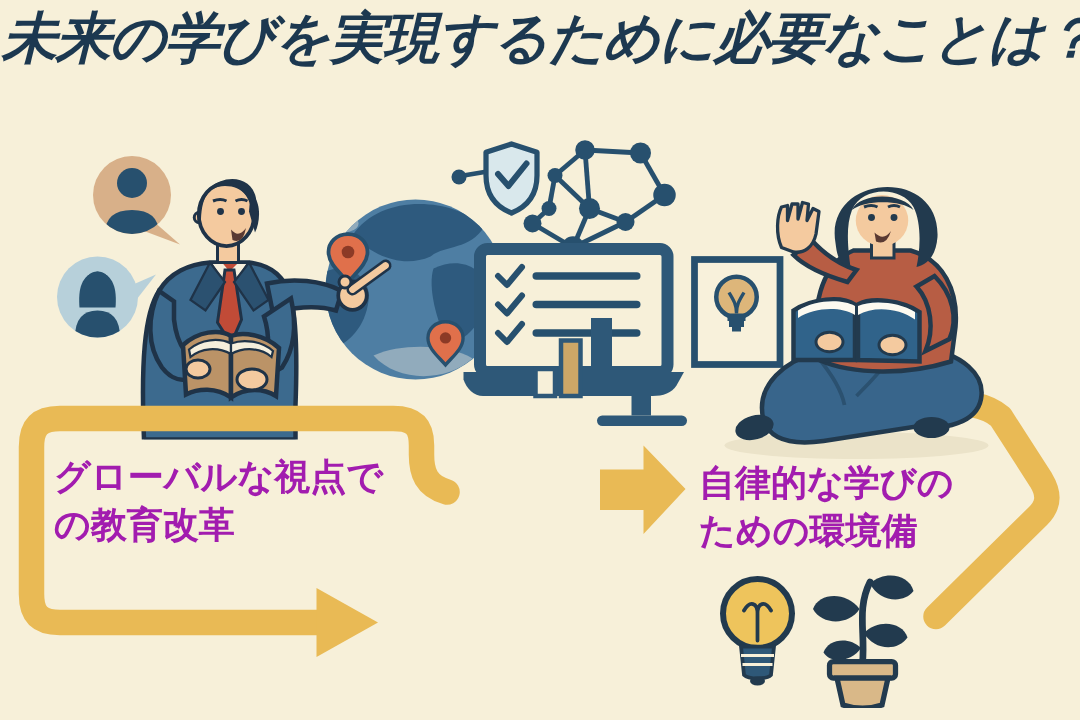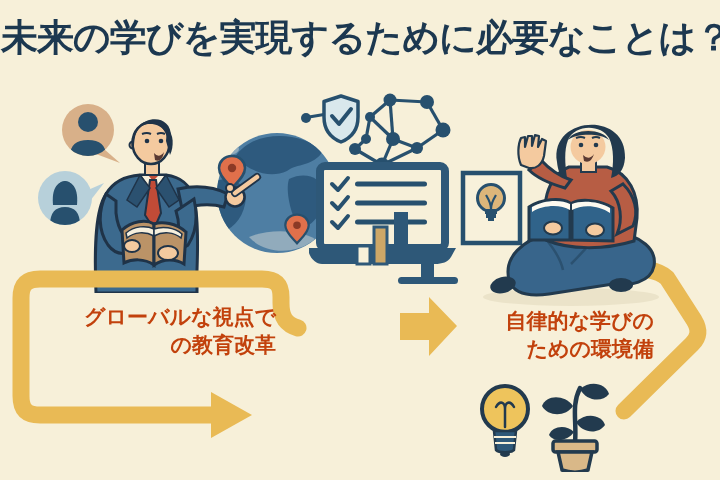--- a/index.html
+++ b/index.html
@@ -2,27 +2,27 @@
 <html><head>
 <meta charset="utf-8">
 <style>
   html,body{margin:0;padding:0;background:#d8d4c4;}
   .stage{
     position:relative;width:720px;height:480px;overflow:hidden;
     background:#f7f0d9;font-family:"Liberation Sans",sans-serif;
   }
   .stage svg{position:absolute;display:block;}
   .title{
-    position:absolute;left:1px;top:18px;margin:0;width:718px;
+    position:absolute;left:1px;top:6px;margin:0;width:718px;
     font-size:37px;font-weight:800;color:#1c3850;letter-spacing:-1px;
-    line-height:1.1;white-space:nowrap;
+    line-height:1.1;white-space:nowrap;font-style:italic;
   }
   .step{
-    position:absolute;color:#c2410c;font-weight:800;text-align:right;
-    white-space:pre-line;line-height:1.32;font-size:21px;letter-spacing:0px;
+    position:absolute;color:#a21caf;font-weight:800;text-align:left;
+    white-space:pre-line;line-height:1.32;font-size:24px;letter-spacing:0px;
   }
   #step1{left:36px;top:303px;width:240px;}
   #step2{left:276px;top:303px;width:150px;}
   #step3{left:466px;top:307px;width:188px;}
   #center-illo{left:205px;top:85px;}
   #flow-right,#flow-left{left:0;top:0;}
   #right-illo{left:453px;top:88px;}
   #left-illo{left:28px;top:93px;}
   #bulb-icon{left:476px;top:382px;}
   #plant-icon{left:534px;top:380px;}

